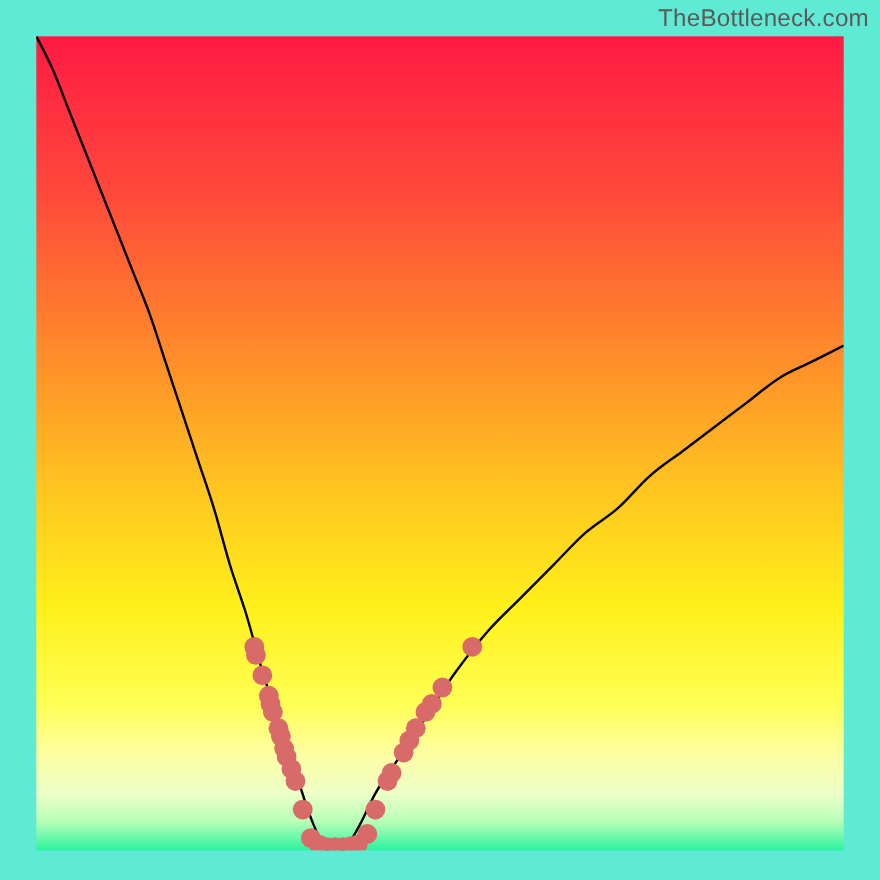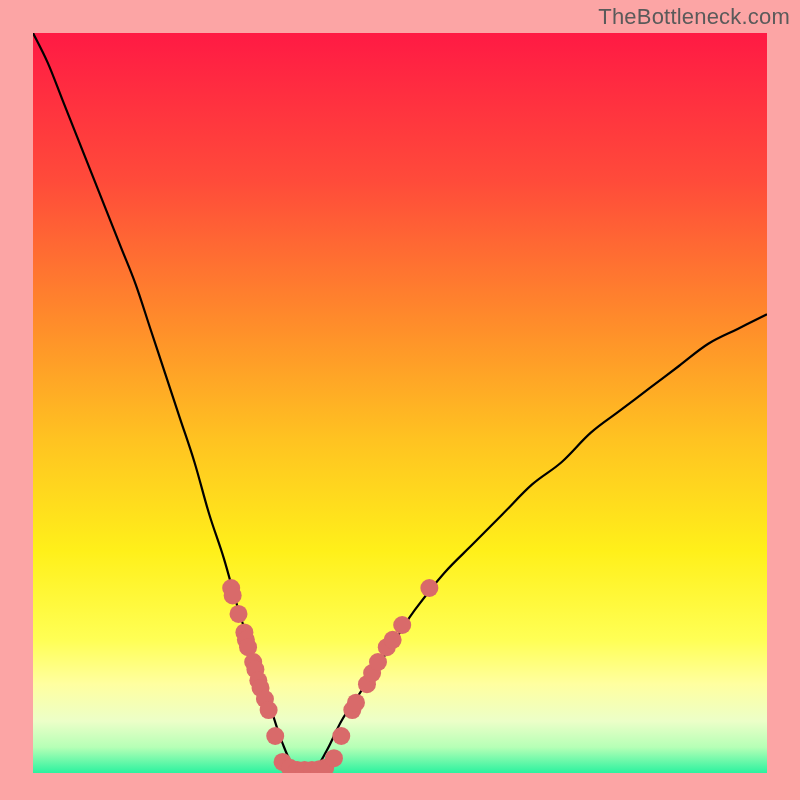--- a/index.html
+++ b/index.html
@@ -7,21 +7,21 @@
     padding: 0;
     width: 800px;
     height: 800px;
     background: #000;
     overflow: hidden;
   }
   .stage {
     position: relative;
     width: 800px;
     height: 800px;
-    background: #fca5a5;
+    background: #5eead4;
   }
   svg {
     display: block;
   }
   .watermark {
     position: absolute;
     top: 4px;
     right: 10px;
     font-family: Arial, Helvetica, sans-serif;
     font-size: 22px;

